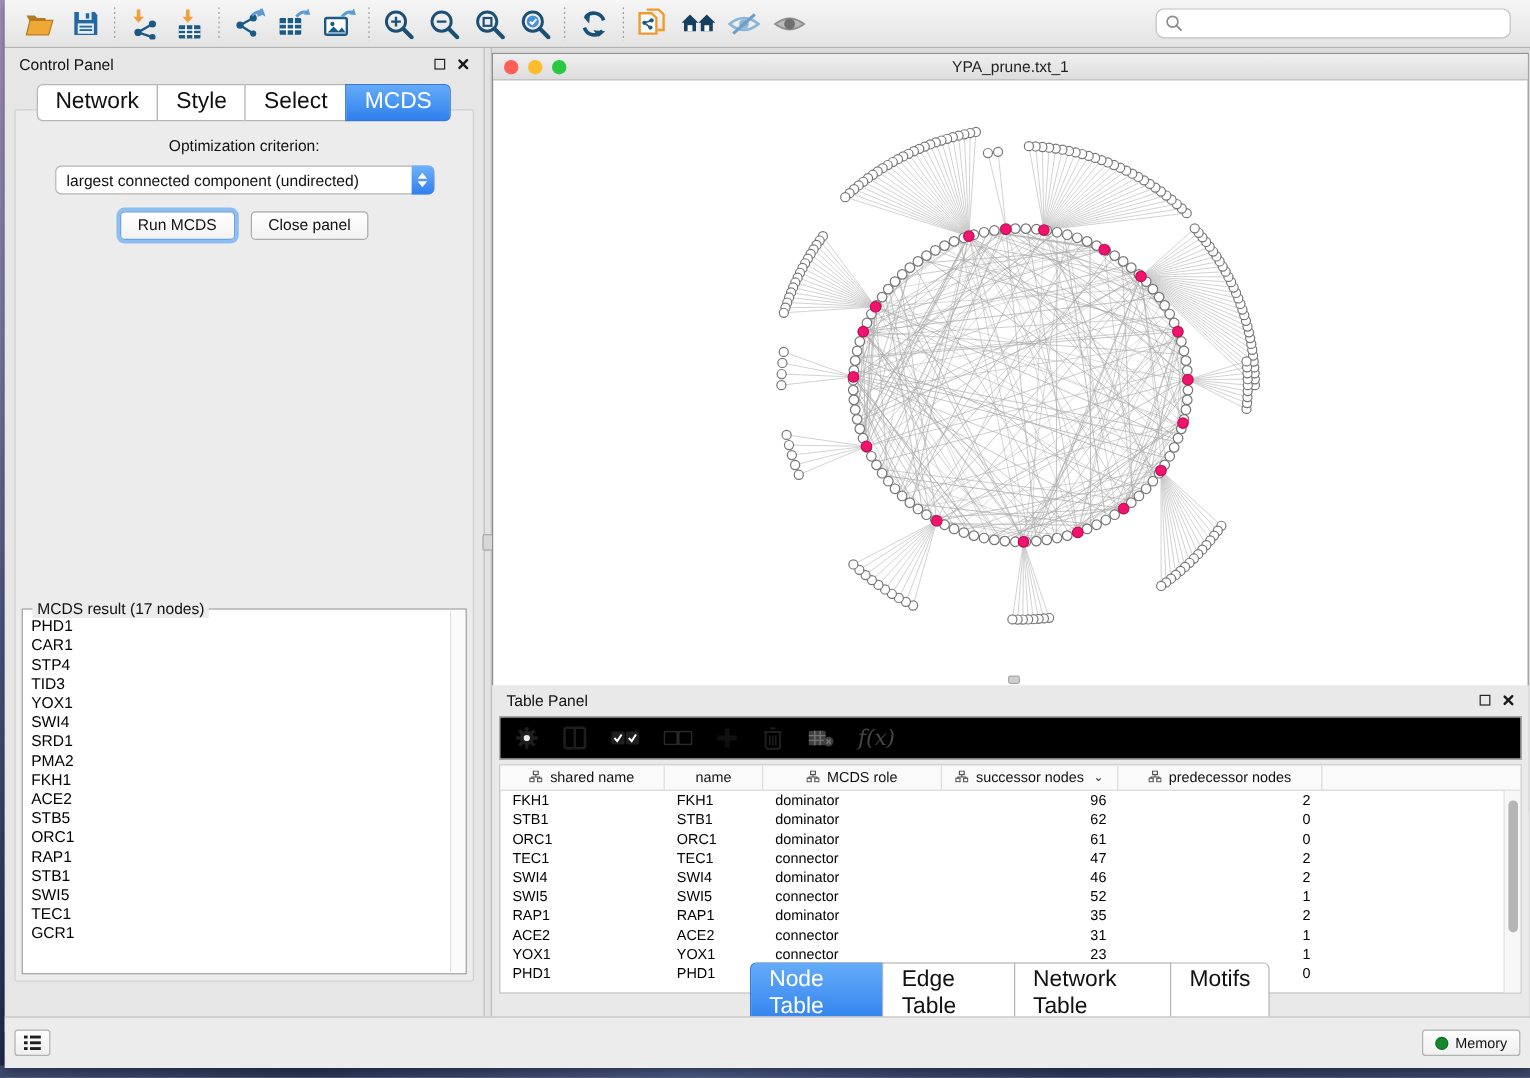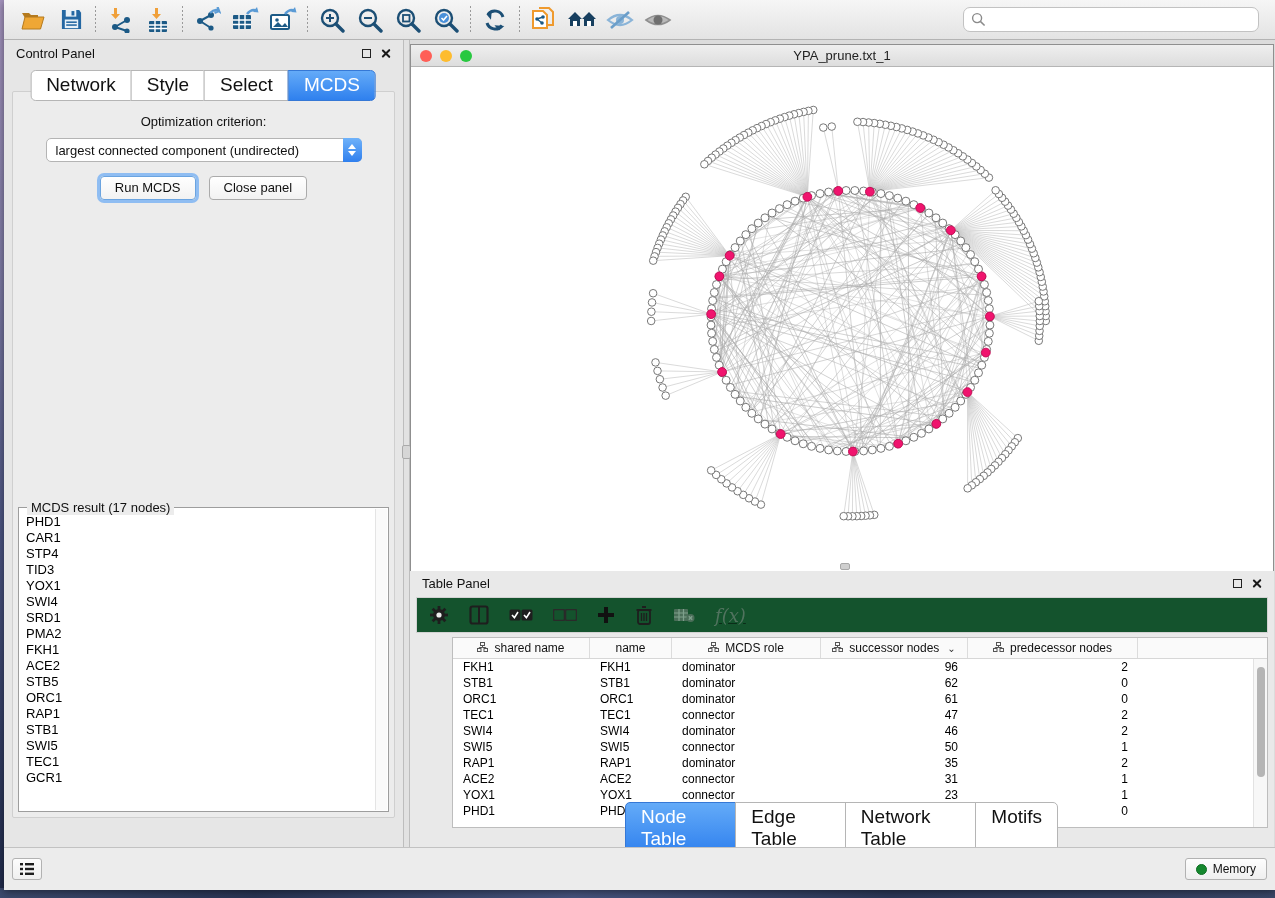--- a/index.html
+++ b/index.html
@@ -79,27 +79,27 @@
   .light { width:12px; height:12px; border-radius:50%; }
   .net-title { width:100%; text-align:center; font-size:13px; color:#222; }
   .net-canvas { width:100%; height:493px; display:block; }
 
   .hgrip { position:absolute; left:430px; top:523px; width:10px; height:7px; background:#cfcfcf; border:1px solid #a8a8a8; border-radius:2px; }
 
   
   .table-panel { position:absolute; left:0; right:1px; top:531px; bottom:0; background:#e9e9e9; }
   .tp-header { height:24px; display:flex; align-items:center; padding:0 12px; }
   .tp-title { font-size:13px; color:#111; }
-  .tp-toolbar { margin:2px 6px 0; height:36px; background:#14532d; border:1px solid #d2d2d2;
+  .tp-toolbar { margin:2px 6px 0; height:36px; background:#000000; border:1px solid #d2d2d2;
     display:flex; align-items:center; padding:0 12px; gap:20px;text-decoration:underline; }
   .tp-tbtn { display:flex; align-items:center; justify-content:center; }
   .tp-tbtn.disabled { opacity:.45; }
   .fx-label { font-family:"DejaVu Serif", serif; font-style:italic; font-size:18px; color:#9a9a9a; }
 
-  .tbl-wrap { position:absolute; left:6px; right:6px; top:66px; bottom:32px; background:#fff; border:1px solid #bdbdbd;margin-left:36px; }
+  .tbl-wrap { position:absolute; left:6px; right:6px; top:66px; bottom:32px; background:#fff; border:1px solid #bdbdbd; }
   .tbl-header { display:flex; height:21px; background:#fafafa; border-bottom:1px solid #d7d7d7; }
   .th { display:flex; align-items:center; justify-content:center; gap:6px; font-size:12px; color:#111;
     border-right:1px solid #dcdcdc; overflow:hidden; }
   .th .sort { font-size:10px; color:#333; margin-left:2px; }
   .trow { display:flex; height:16px; }
   .td { font-size:12px; color:#000; padding:0 10px; white-space:nowrap; overflow:hidden; line-height:16px; }
   .td.num { text-align:right; }
   .tbl-scroll { position:absolute; top:21px; right:0; bottom:0; width:14px; background:#f7f7f7; border-left:1px solid #e2e2e2; }
   .tbl-thumb { position:absolute; top:8px; left:3px; width:8px; height:110px; background:#b5b5b5; border-radius:4px; }
 
@@ -1163,21 +1163,21 @@
               <div class="td" style="width: 137px;">SWI4</div>
               <div class="td" style="width: 82px;">SWI4</div>
               <div class="td" style="width: 149px;">dominator</div>
               <div class="td num" style="width: 147px;">46</div>
               <div class="td num" style="width: 170px;">2</div>
             </div>
             <div class="trow">
               <div class="td" style="width: 137px;">SWI5</div>
               <div class="td" style="width: 82px;">SWI5</div>
               <div class="td" style="width: 149px;">connector</div>
-              <div class="td num" style="width: 147px;">50</div>
+              <div class="td num" style="width: 147px;">52</div>
               <div class="td num" style="width: 170px;">1</div>
             </div>
             <div class="trow">
               <div class="td" style="width: 137px;">RAP1</div>
               <div class="td" style="width: 82px;">RAP1</div>
               <div class="td" style="width: 149px;">dominator</div>
               <div class="td num" style="width: 147px;">35</div>
               <div class="td num" style="width: 170px;">2</div>
             </div>
             <div class="trow">

